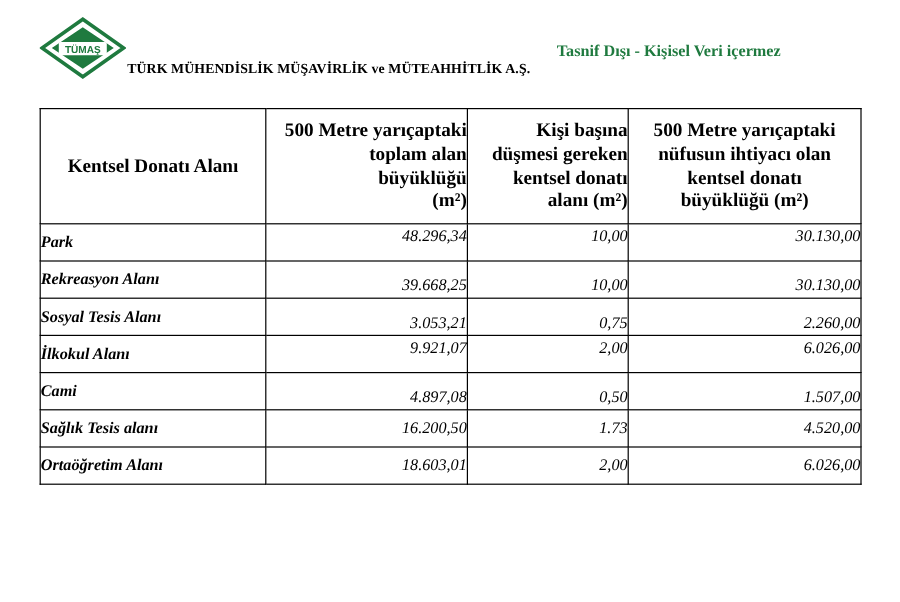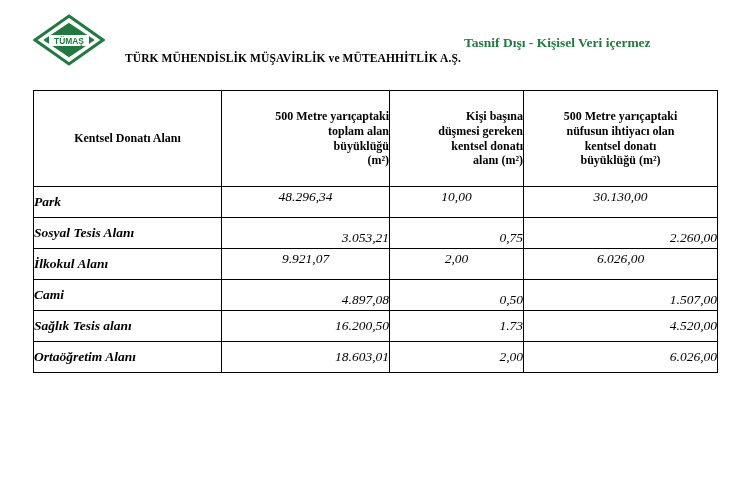--- a/index.html
+++ b/index.html
@@ -35,21 +35,21 @@
     width: 72px;
     height: 52px;
   }
 
   .logo-wrap svg {
     display: block;
   }
 
   .company-name {
     position: absolute;
-    left: 125px;
+    left: 106px;
     top: 52px;
     font-family: "Liberation Serif", serif;
     font-size: 11.5px;
     font-weight: bold;
     letter-spacing: 0.1px;
     white-space: nowrap;
   }
 
   .classification {
     position: absolute;
@@ -86,21 +86,21 @@
   }
 
   
   col.c0 { width: 188px; }
   col.c1 { width: 168px; }
   col.c2 { width: 134px; }
   col.c3 { width: 194px; }
 
   thead th {
     height: 96px;
-    font-size: 12px;
+    font-size: 16px;
     font-weight: bold;
     line-height: 1.22;
     padding: 6px 8px;
     box-sizing: border-box;
   }
 
   th.h-name {
     text-align: center;
     vertical-align: middle;
     padding-left: 10px;
@@ -136,21 +136,21 @@
   td.num {
     text-align: right;
     padding-right: 9px;
     font-weight: normal;
   }
 
   
   td.num .v {
     display: block;
   }
-  tr.up td.num .v { position: relative; top: -5px; text-align: center; }
+  tr.up td.num .v { position: relative; top: -5px; }
   tr.down td.num .v { position: relative; top: 5px; }
   tr.mid td.num .v { position: relative; top: 0px; }
 </style>
 </head>
 <body>
 
 <div class="page">
 
   <div class="header">
 
@@ -206,20 +206,32 @@
               <span class="v">48.296,34</span>
             </td>
             <td class="num">
               <span class="v">10,00</span>
             </td>
             <td class="num">
               <span class="v">30.130,00</span>
             </td>
           </tr>
           <tr class="down">
+            <td class="name">Rekreasyon Alanı</td>
+            <td class="num">
+              <span class="v">39.668,25</span>
+            </td>
+            <td class="num">
+              <span class="v">10,00</span>
+            </td>
+            <td class="num">
+              <span class="v">30.130,00</span>
+            </td>
+          </tr>
+          <tr class="down">
             <td class="name">Sosyal Tesis Alanı</td>
             <td class="num">
               <span class="v">3.053,21</span>
             </td>
             <td class="num">
               <span class="v">0,75</span>
             </td>
             <td class="num">
               <span class="v">2.260,00</span>
             </td>

